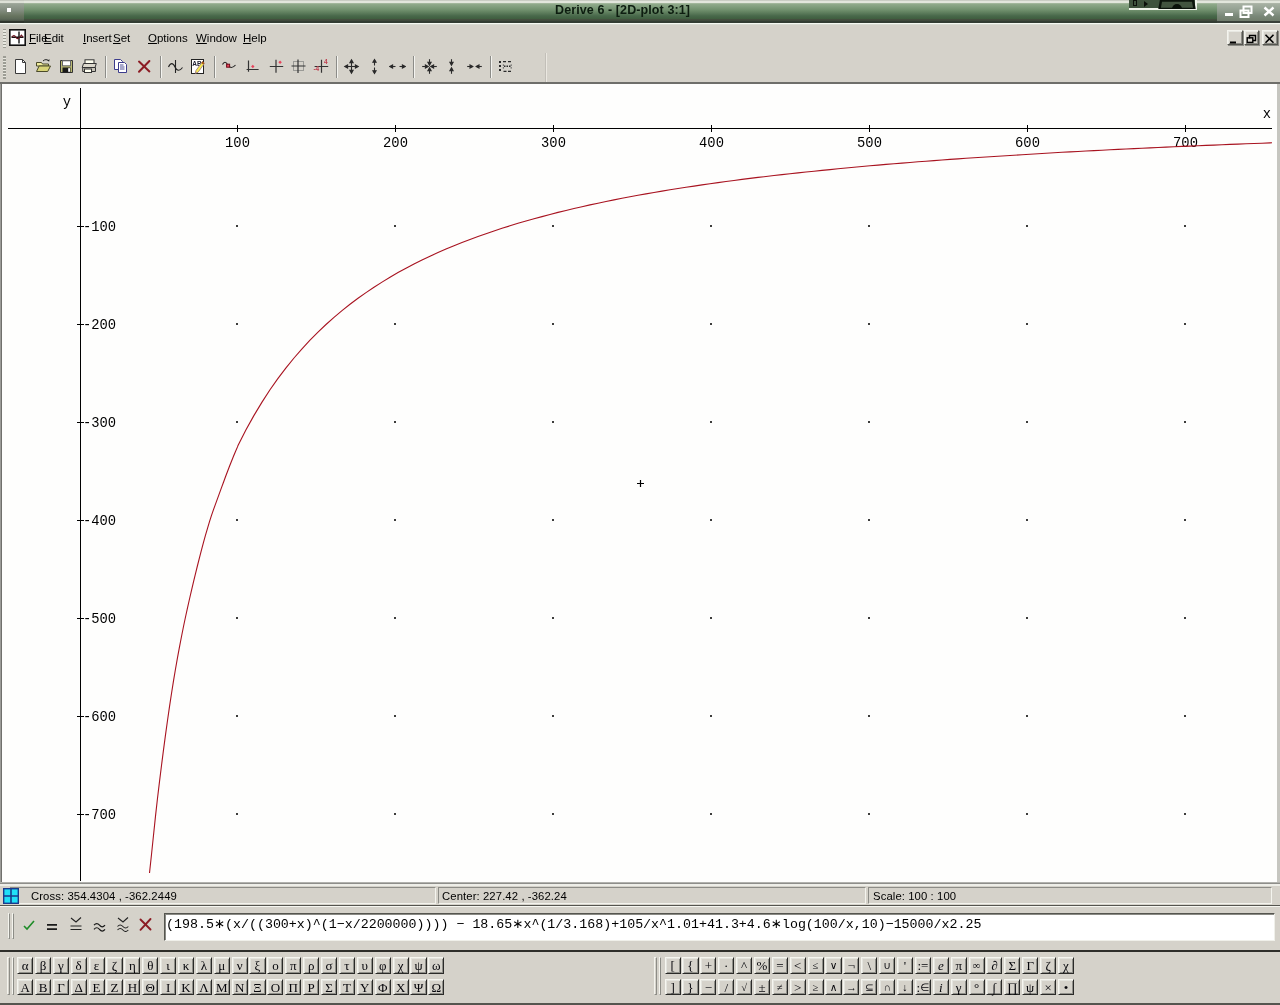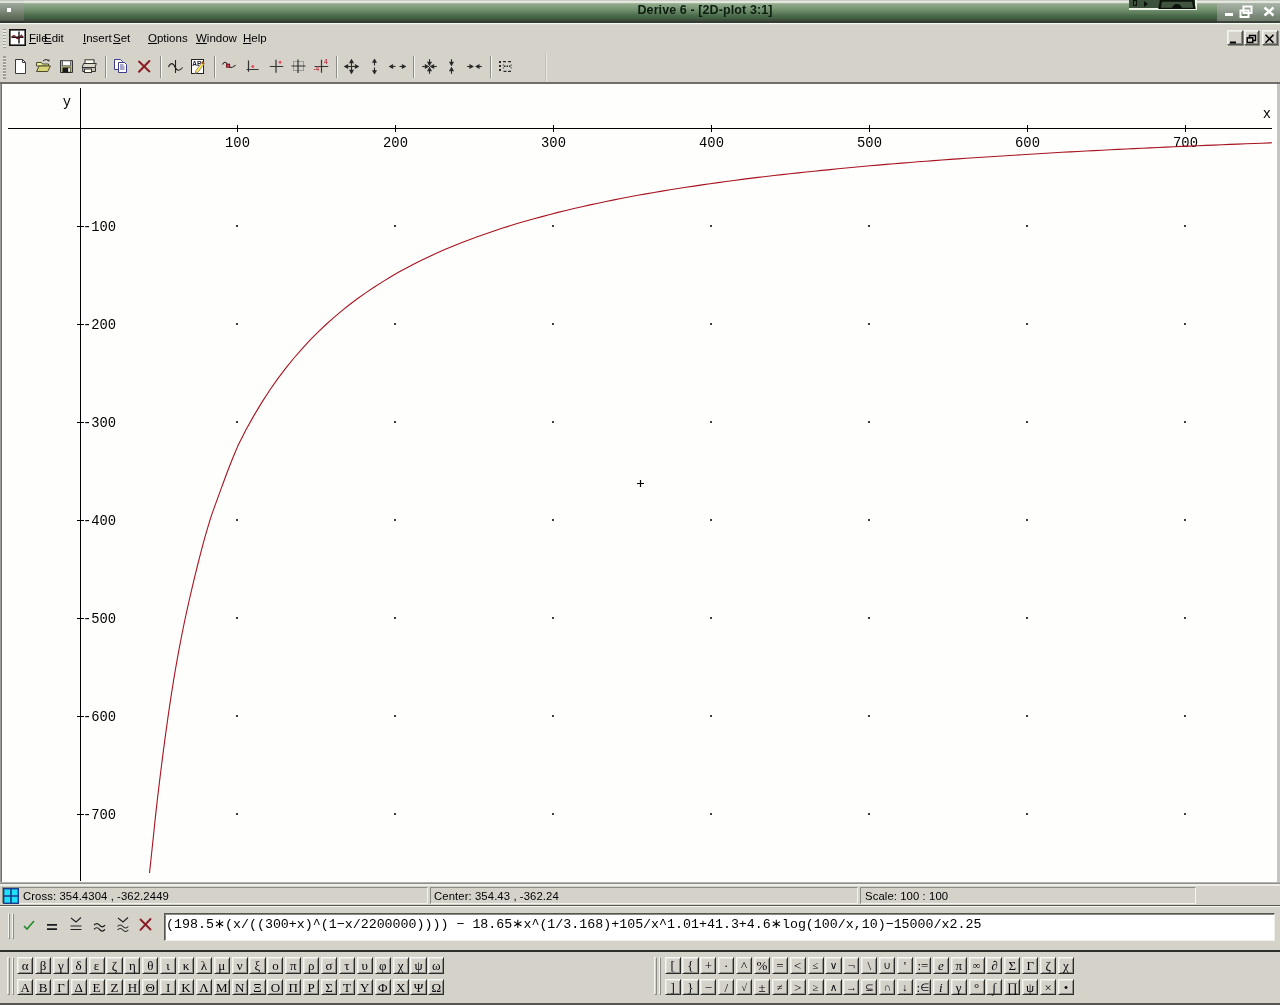--- a/index.html
+++ b/index.html
@@ -12,29 +12,29 @@
   box-shadow:inset 1px 1px 0 #e8e8e2, inset -1px -1px 0 #8c8c86, 1px 1px 0 #8c8c86; }
 .gb { position:absolute; width:16.2px; height:16.8px; background:#d5d2ca;
   border:1px solid; border-color:#f6f6f0 #2a2a28 #2a2a28 #f6f6f0;
   box-shadow:inset 1px 1px 0 #e4e4de, inset -1px -1px 0 #90908a;
   font-family:"Liberation Serif",serif; font-size:13px; color:#05050a;
   text-align:center; line-height:15.5px; }
 .gb b { font-weight:normal; font-size:10.5px; position:relative; top:-1px; }
 .grip { position:absolute; width:3px; border-left:1px solid #f4f4ee; border-top:1px solid #f4f4ee;
   border-right:1px solid #8c8c86; border-bottom:1px solid #8c8c86; background:#d5d2ca; }
 .panel { position:absolute; top:887px; height:17px; border:1px solid; border-color:#8c8c86 #f4f4ee #f4f4ee #8c8c86;
-  font-size:11.3px; color:#000; line-height:14px; letter-spacing:0.1px; }
+  font-size:11.3px; color:#000; line-height:14px; letter-spacing:0.1px;margin-left:8px; }
 </style></head>
 <body>
 
 <div class="abs" style="left:0;top:0;width:24px;height:25px;background:linear-gradient(to bottom,#c4c8be 0,#c4c8be 1px,#dde1d7 1px,#dde1d7 3px,#a8b0a4 3px,#99a396 4px,#848e81 10px,#67745f 16px,#5c6958 19px,#4a5347 21px,#2f362e 21px,#2f362e 23px,#f6f9f3 23px,#f6f9f3 24px,#d9dcd3 24px)"></div>
 <div class="abs" style="left:7px;top:8px;width:4px;height:4px;background:#fff"></div>
 <div class="abs" style="left:24px;top:0;width:1192.5px;height:25px;background:linear-gradient(to bottom,#c9cdc3 0,#c9cdc3 1px,#e2e6dc 1px,#e2e6dc 3px,#b2c2aa 3px,#90aa8b 4px,#70906d 10px,#48684a 16px,#3f5e3f 19px,#45513f 19px,#3d473b 21px,#333d33 21px,#333d33 23px,#f6f9f3 23px,#f6f9f3 24px,#d9dcd3 24px)"></div>
 <div class="abs" style="left:1216.5px;top:0;width:63.5px;height:25px;background:linear-gradient(to bottom,#c9cdc3 0,#c9cdc3 1px,#e2e6dc 1px,#e2e6dc 3px,#b3bbae 3px,#a6b0a2 4px,#93a091 10px,#7a8879 16px,#748170 19px,#6f7c6e 21px,#39413a 21px,#39413a 23px,#f6f9f3 23px,#f6f9f3 24px,#d9dcd3 24px)"></div>
-<div class="abs" style="left:555px;top:3px;width:300px;font-size:12.5px;font-weight:bold;color:#0d1d10;letter-spacing:0.1px;text-align:center;">Derive 6 - [2D-plot 3:1]</div>
+<div class="abs" style="left:555px;top:3px;width:300px;font-size:12.5px;font-weight:bold;color:#0d1d10;letter-spacing:0.1px;">Derive 6 - [2D-plot 3:1]</div>
 
 <div class="abs" style="left:1224.5px;top:13px;width:8px;height:2.6px;background:#fff"></div>
 <svg class="abs" style="left:1239px;top:5px" width="17" height="13" viewBox="0 0 17 13">
  <rect x="4.5" y="1.5" width="8" height="6.5" fill="none" stroke="#fff" stroke-width="2"></rect>
  <rect x="1.5" y="5.5" width="8" height="6.5" fill="none" stroke="#fff" stroke-width="2"></rect>
 </svg>
 <svg class="abs" style="left:1262.5px;top:6px" width="12" height="11" viewBox="0 0 12 11">
  <path d="M1.5 1.5l9 8M10.5 1.5l-9 8" stroke="#fff" stroke-width="2.4"></path>
 </svg>
 
@@ -250,23 +250,23 @@
 
 <div class="abs" style="left:0;top:886px;width:1280px;height:20px;background:#d5d2ca"></div>
 <div class="panel" style="left:2px;width:426px;">
     <span style="position:absolute;left:20px;top:1px">Cross: 354.4304 , -362.2449</span>
   </div>
 <svg class="abs" style="left:3px;top:888px" width="16" height="16" viewBox="0 0 16 16">
  <rect x="0.7" y="0.7" width="14.6" height="14.6" fill="#20e0f8" stroke="#1a3a8c" stroke-width="1.4"></rect>
  <path d="M8 1v14M1 8h14" stroke="#1a3a8c" stroke-width="1.6"></path>
 </svg>
 <div class="panel" style="left:430px;width:428px;">
-    <span style="position:absolute;left:3px;top:1px">Center: 354.43 , -362.24</span>
+    <span style="position:absolute;left:3px;top:1px">Center: 227.42 , -362.24</span>
   </div>
-<div class="panel" style="left:860px;width:336px;">
+<div class="panel" style="left:860px;width:404px;">
     <span style="position:absolute;left:4px;top:1px">Scale: 100 : 100</span>
   </div>
 
 <div class="abs" style="left:0;top:906px;width:1280px;height:38px;background:#d5d2ca;border-top:1px solid #f6f6f0"></div>
 <div class="abs" style="left:0;top:905px;width:1280px;height:1px;background:#55554f"></div>
 <div class="grip" style="left:8px;top:913px;height:26px;width:2px"></div>
 <div class="grip" style="left:12px;top:913px;height:26px;width:2px"></div>
 <svg style="position:absolute;left:22px;top:918px" width="14" height="14" viewBox="0 0 14 14">
     <path d="M2 8l3 3 7-8" fill="none" stroke="#1e8c28" stroke-width="1.6"></path>
   </svg>

